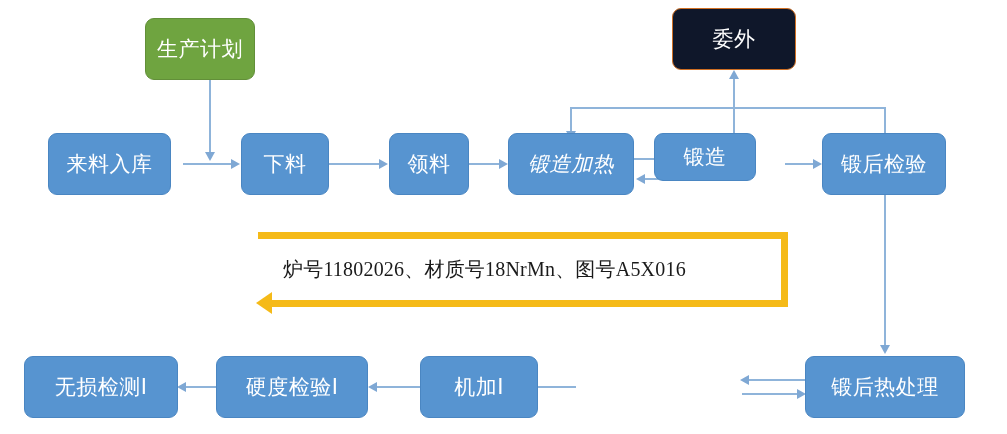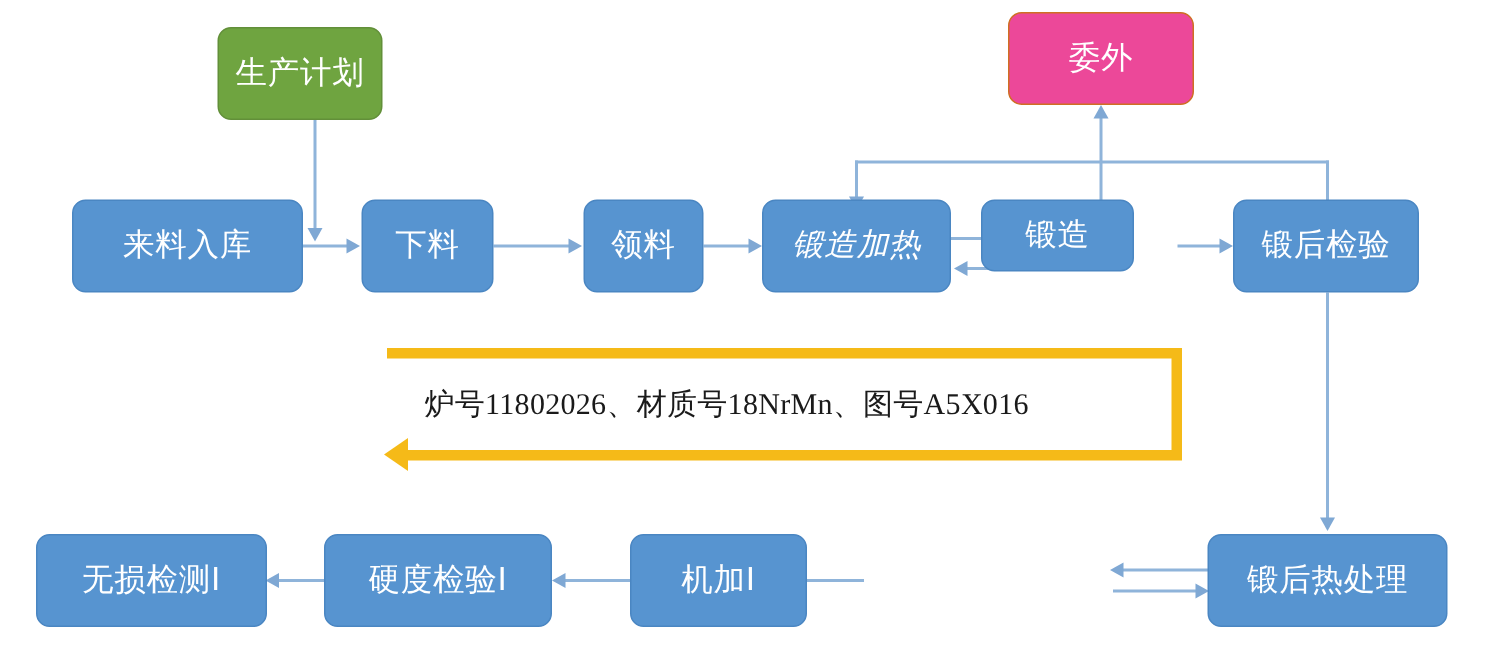--- a/index.html
+++ b/index.html
@@ -33,21 +33,21 @@
     background: #5794D0;
     border: 1px solid #4A86C2;
     font-size: 21px;
   }
   .node.green {
     background: #6FA440;
     border: 1px solid #628F39;
     font-size: 21px;
   }
   .node.orange {
-    background: #ec4899;
+    background: #0f172a;
     border: 1px solid #CF6F23;
     font-size: 21px;
   }
   .conn {
     position: absolute;
     background: #8FB4DA;
   }
   .conn.h { height: 2px; }
   .conn.v { width: 2px; }
   .arrowhead {
@@ -155,21 +155,21 @@
   <div class="note-text" style="left:283px; top:256px;">炉号11802026、材质号18NrMn、图号A5X016</div>
 
   <div class="node green" style="left:145px; top:18px; width:110px; height:62px;">
     <span>生产计划</span>
   </div>
 
   <div class="node orange" style="left:672px; top:8px; width:124px; height:62px;">
     <span>委外</span>
   </div>
 
-  <div class="node blue" style="left:48px; top:133px; width:154px; height:62px;">
+  <div class="node blue" style="left:48px; top:133px; width:123px; height:62px;">
     <span>来料入库</span>
   </div>
 
   <div class="node blue" style="left:241px; top:133px; width:88px; height:62px;">
     <span>下料</span>
   </div>
 
   <div class="node blue" style="left:389px; top:133px; width:80px; height:62px;">
     <span>领料</span>
   </div>

